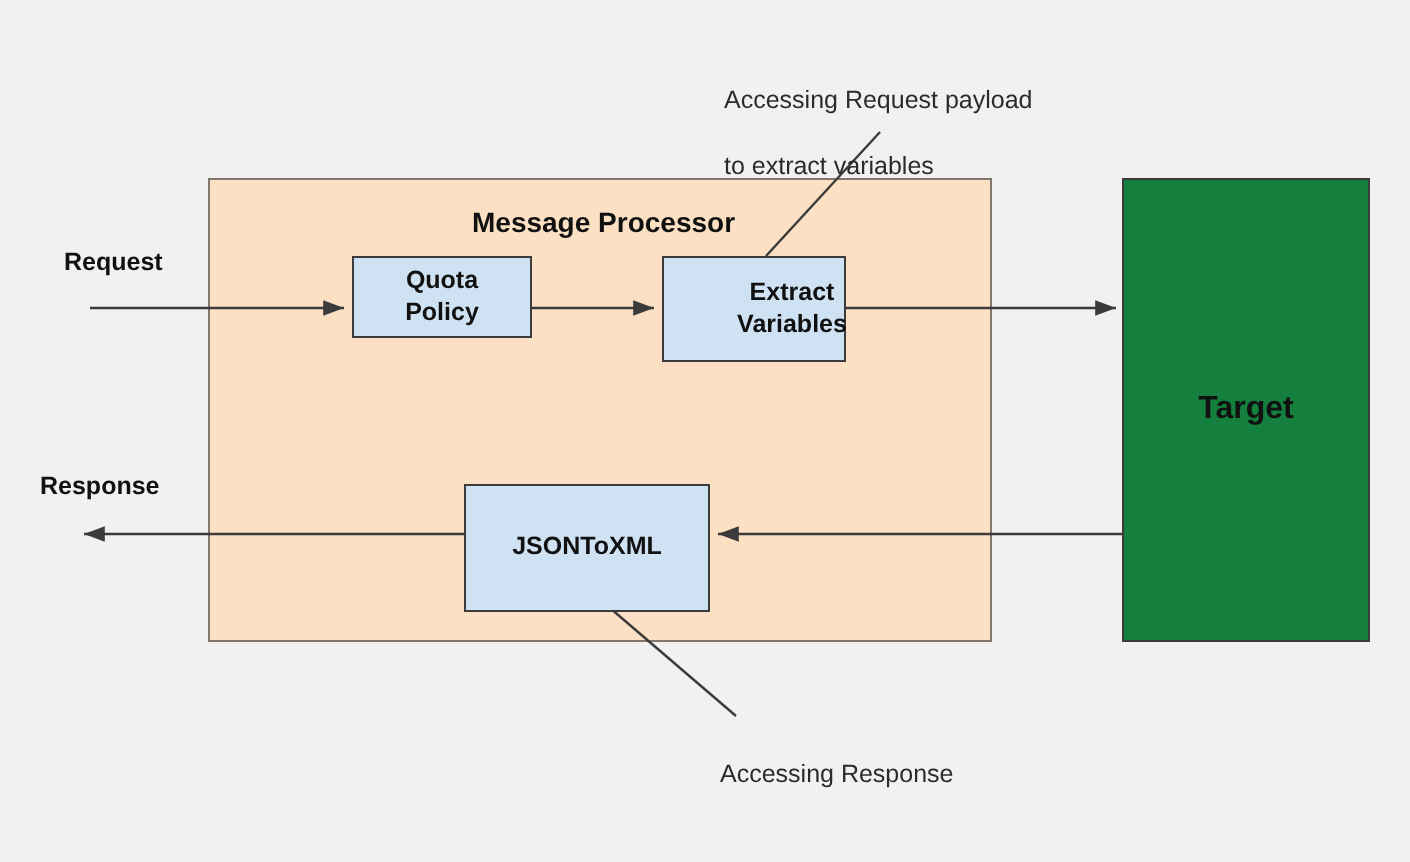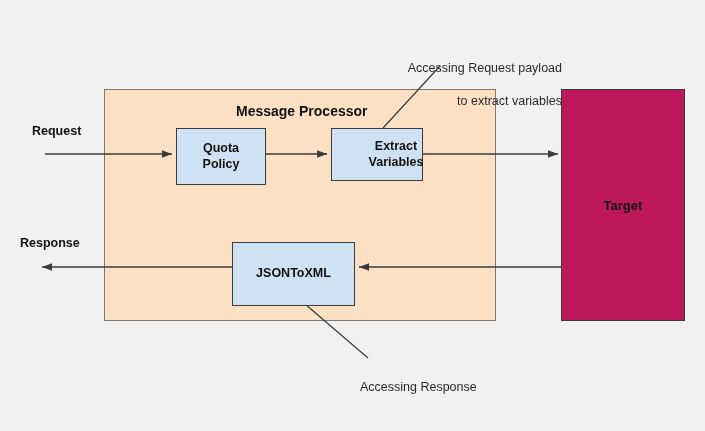--- a/index.html
+++ b/index.html
@@ -41,24 +41,24 @@
   }
   .policy-box {
     background: #cfe2f3;
     border: 1.4px solid #3b3b3b;
     font-weight: bold;
     font-size: 12.5px;
     color: #111111;
     line-height: 1.22;
   }
   .target-box {
-    background: #be185d;
+    background: #15803d;
     border: 1.4px solid #3b3b3b;
     font-weight: bold;
-    font-size: 13px;
+    font-size: 16px;
     color: #111111;
   }
   .mp-title {
     position: absolute;
     font-weight: bold;
     font-size: 14px;
     color: #111111;
     white-space: nowrap;
   }
   .edge-label {
@@ -103,21 +103,21 @@
     <line x1="423" y1="154" x2="558" y2="154" stroke="#3b3b3b" stroke-width="1.3" marker-end="url(#arrowR)"></line>
 
     <line x1="561" y1="267" x2="359" y2="267" stroke="#3b3b3b" stroke-width="1.3" marker-end="url(#arrowL)"></line>
 
     <line x1="232" y1="267" x2="42" y2="267" stroke="#3b3b3b" stroke-width="1.3" marker-end="url(#arrowL)"></line>
 
     <line x1="440" y1="66" x2="383" y2="128" stroke="#3b3b3b" stroke-width="1.2"></line>
     <line x1="291" y1="292" x2="368" y2="358" stroke="#3b3b3b" stroke-width="1.2"></line>
   </svg>
 
-  <div class="box policy-box" style="left:176px; top:128px; width:90px; height:57px;">
+  <div class="box policy-box" style="left:176px; top:128px; width:90px; height:41px;">
     <span>
       <span class="stack-line">Quota</span>
       <span class="stack-line">Policy</span>
     </span>
   </div>
 
   <div class="box policy-box" style="left:331px; top:128px; width:92px; height:53px;padding-left:38px;">
     <span>
       <span class="stack-line">Extract</span>
       <span class="stack-line">Variables</span>
@@ -129,21 +129,21 @@
   </div>
 
   <div class="box target-box" style="left:561px; top:89px; width:124px; height:232px;">
     <span class="stack-line">Target</span>
   </div>
 
   <div class="edge-label" style="left:32px; top:124px;">Request</div>
 
   <div class="edge-label" style="left:20px; top:236px;">Response</div>
 
-  <div class="annotation" style="left:362px; top:43px; width:200px;text-align:right;">
+  <div class="annotation" style="left:362px; top:25px; width:200px;">
     <span class="stack-line">Accessing Request payload</span>
     <span class="stack-line">to extract variables</span>
   </div>
 
   <div class="annotation" style="left:360px; top:362px; width:200px;">
     <span class="stack-line">Accessing Response</span>
     
   </div>
 
 </div>

